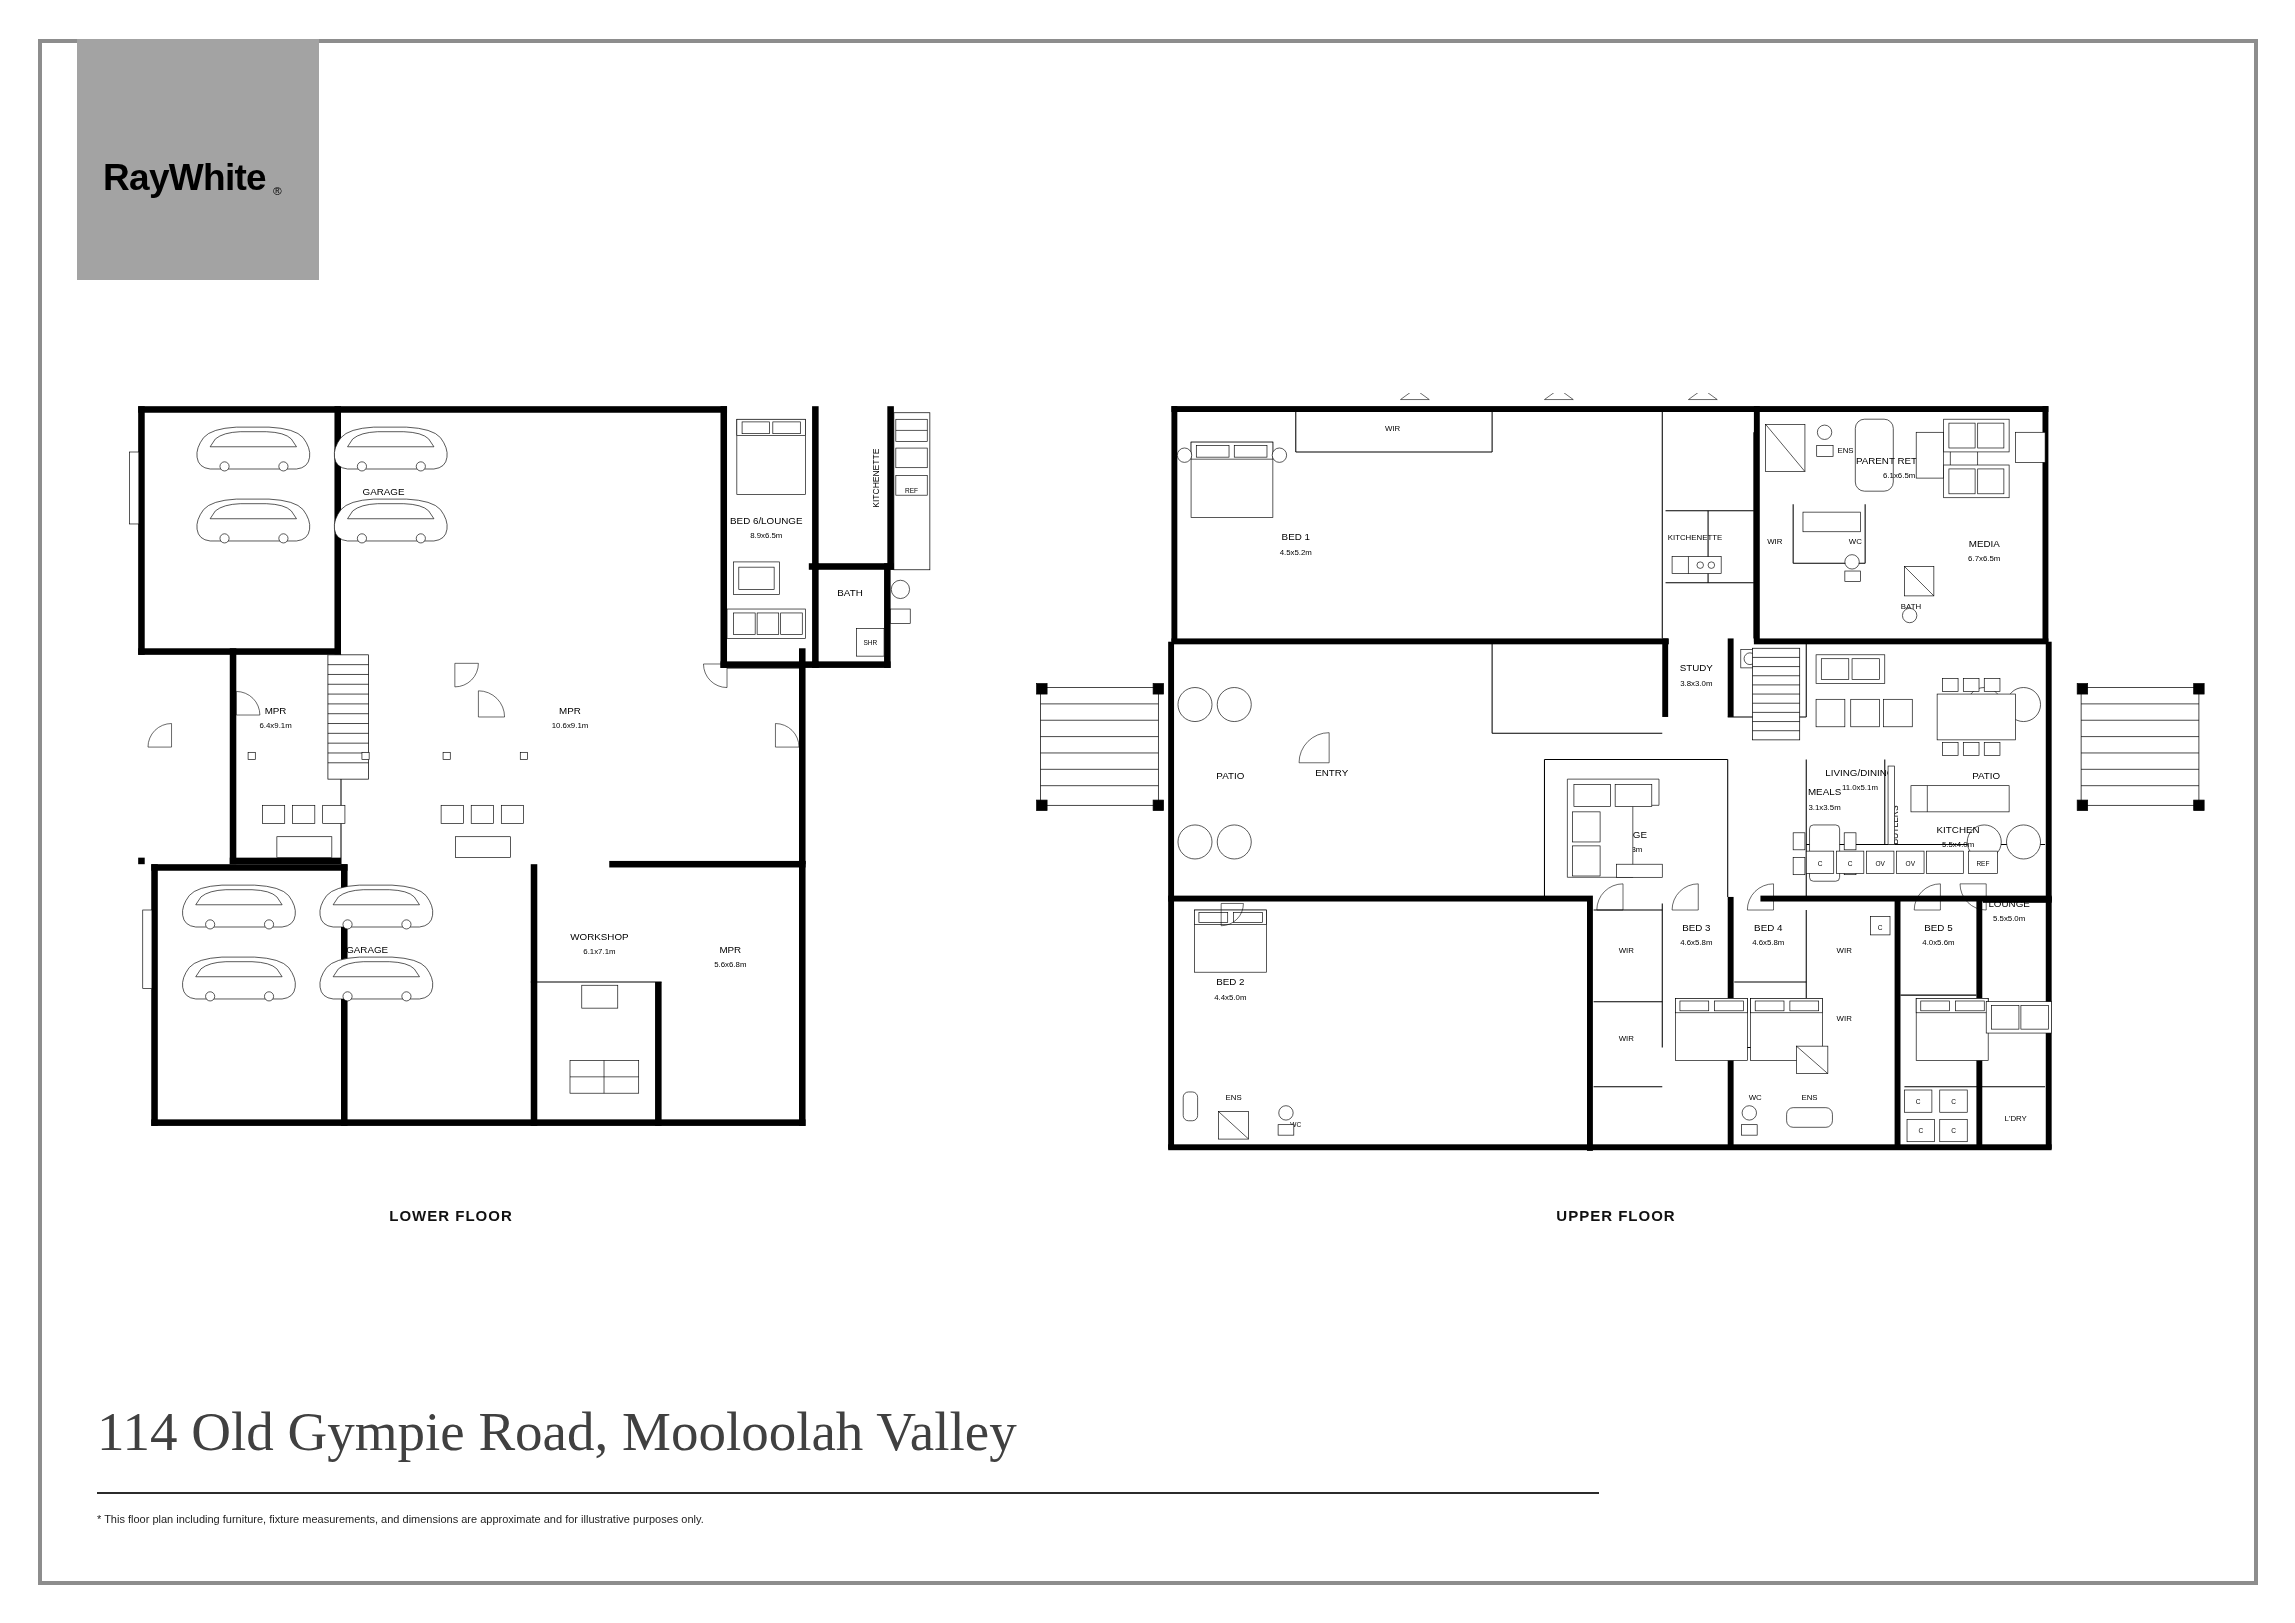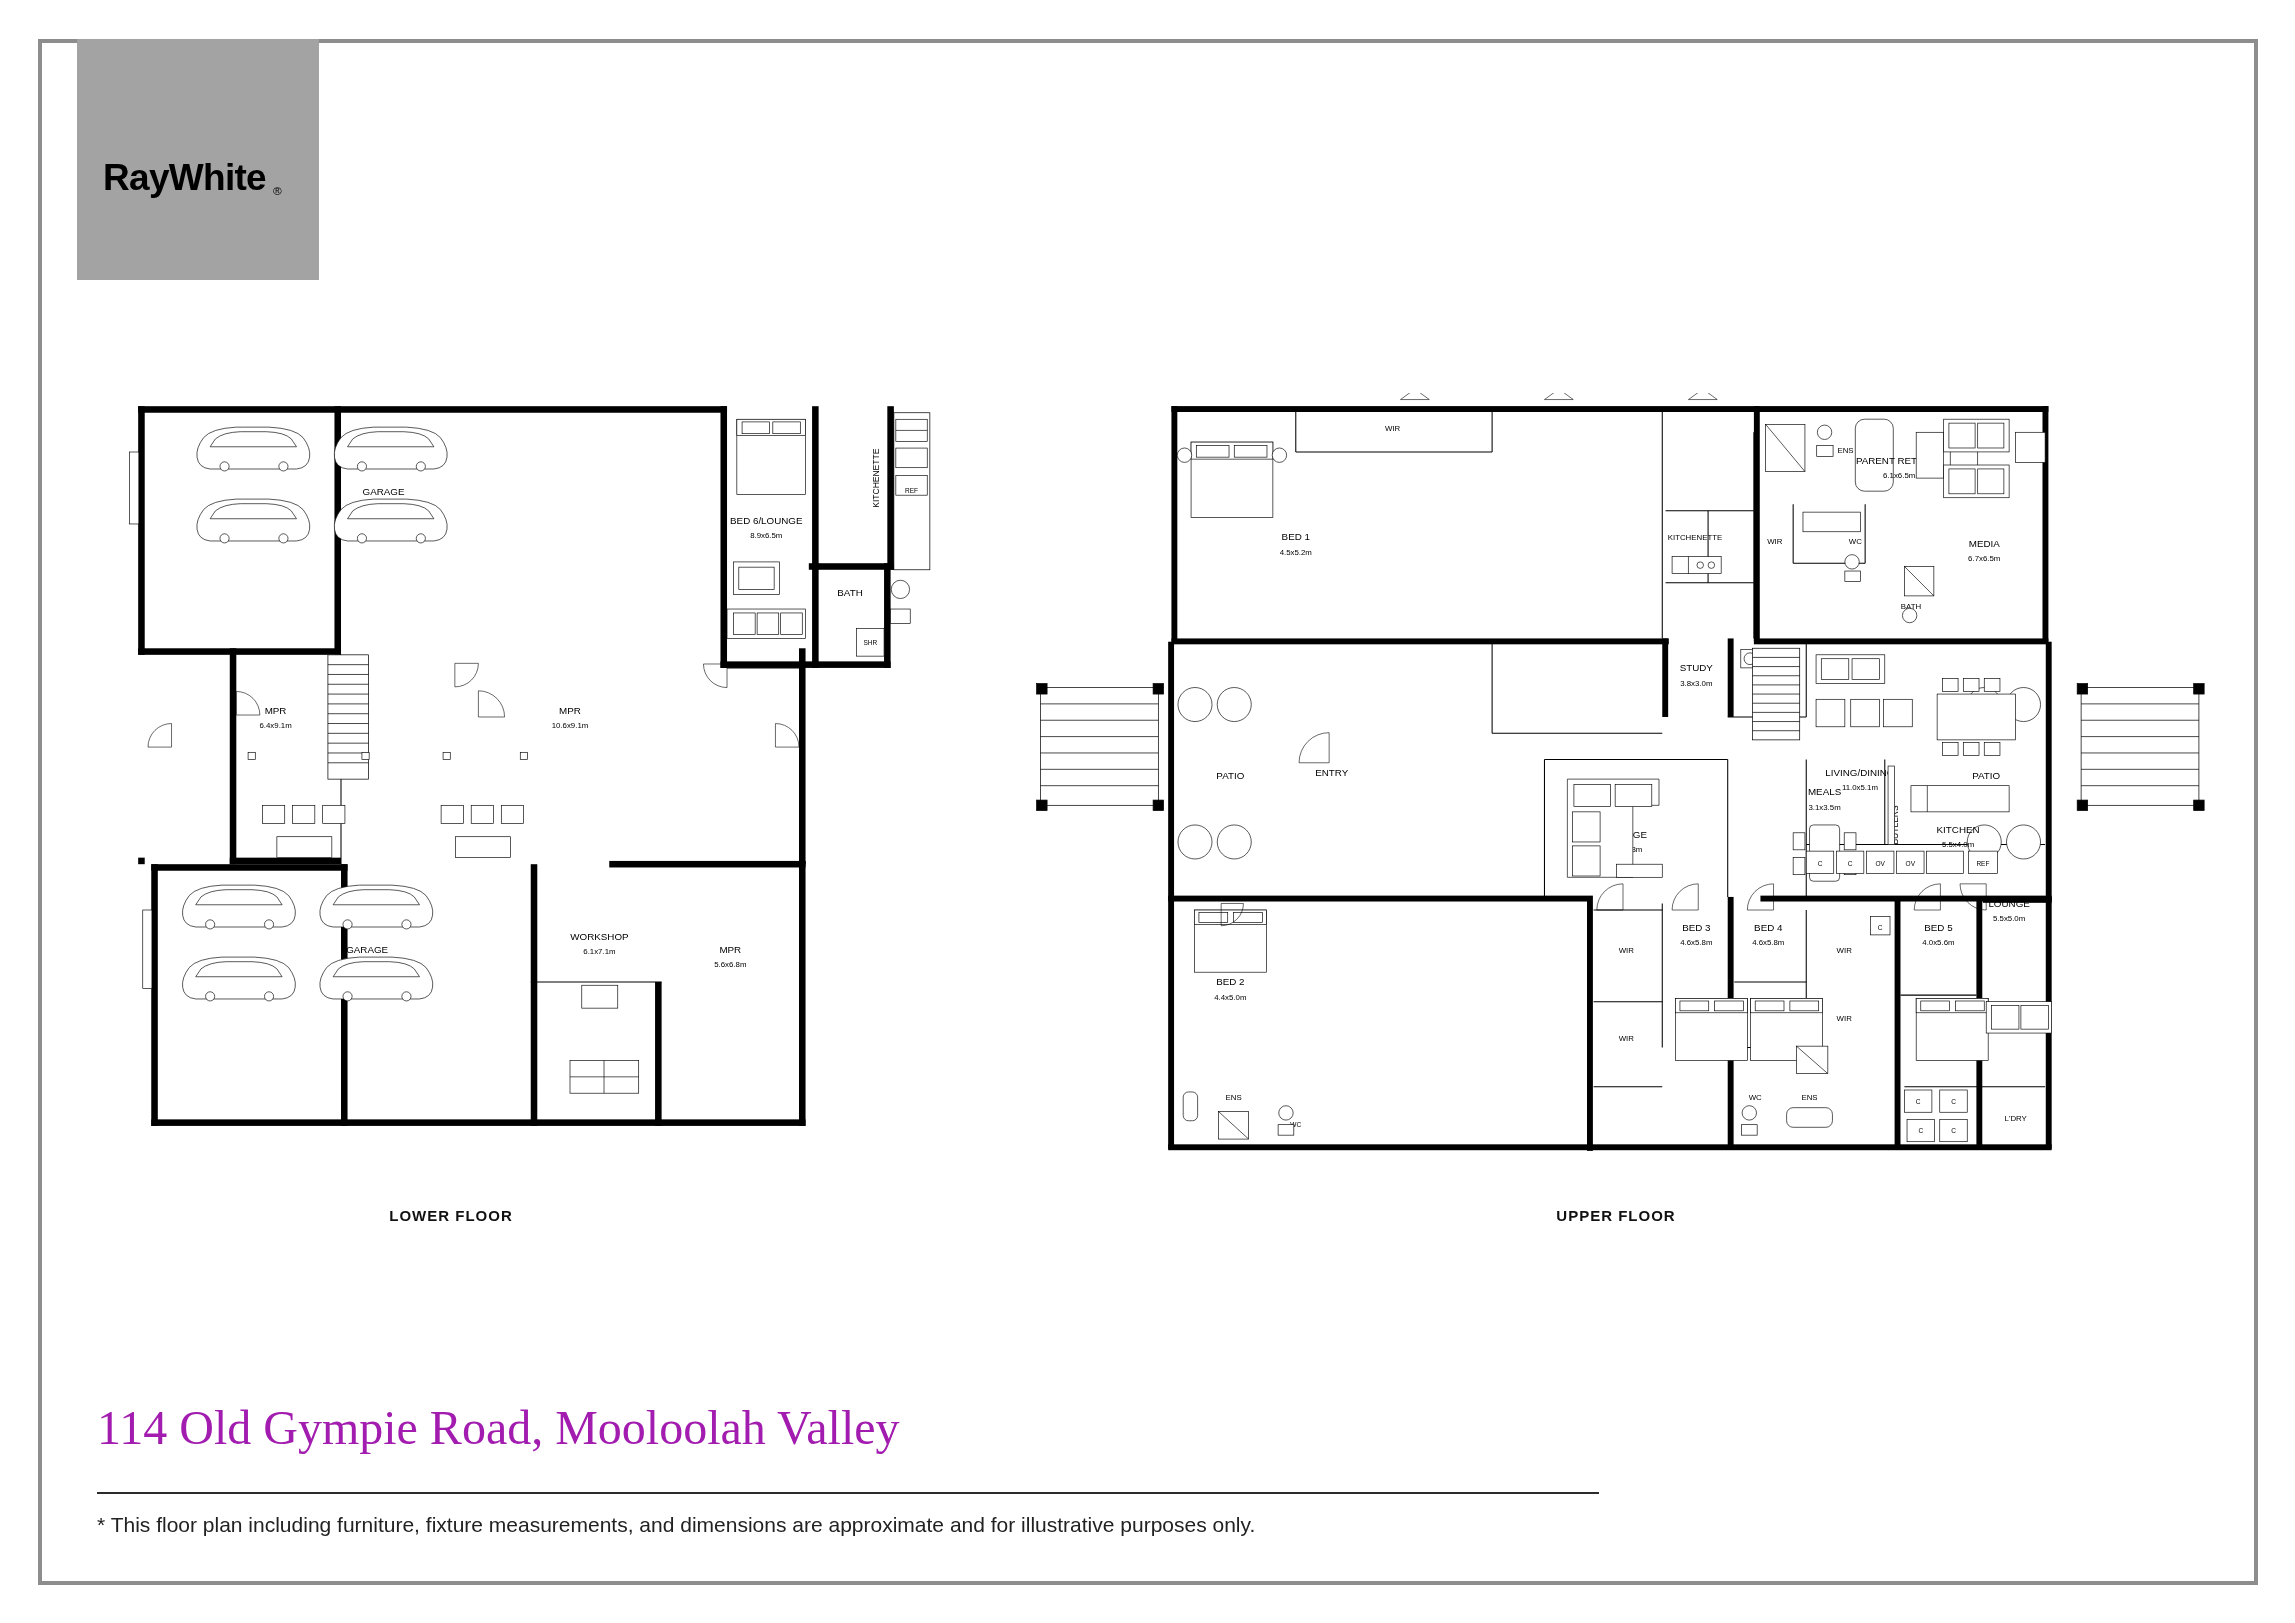--- a/index.html
+++ b/index.html
@@ -72,37 +72,37 @@
     color: #111;
     text-align: center;
   }
 
   
   .title {
     position: absolute;
     left: 97px;
     top: 1400px;
     font-family: "Liberation Serif", serif;
-    font-size: 48px;
-    color: #a21caf;
+    font-size: 55px;
+    color: #404040;
     white-space: nowrap;
   }
   .title-rule {
     position: absolute;
     left: 97px;
     top: 1492px;
     width: 1502px;
     height: 2px;
     background: #2b2b2b;
   }
   .disclaimer {
     position: absolute;
     left: 97px;
     top: 1513px;
-    font-size: 21px;
+    font-size: 11px;
     color: #222;
     font-family: "Liberation Sans", sans-serif;
   }
 
   
   text {
     font-family: "Liberation Sans", sans-serif;
     fill: #000;
   }
   .rm  { font-size: 15px; text-anchor: middle; }

